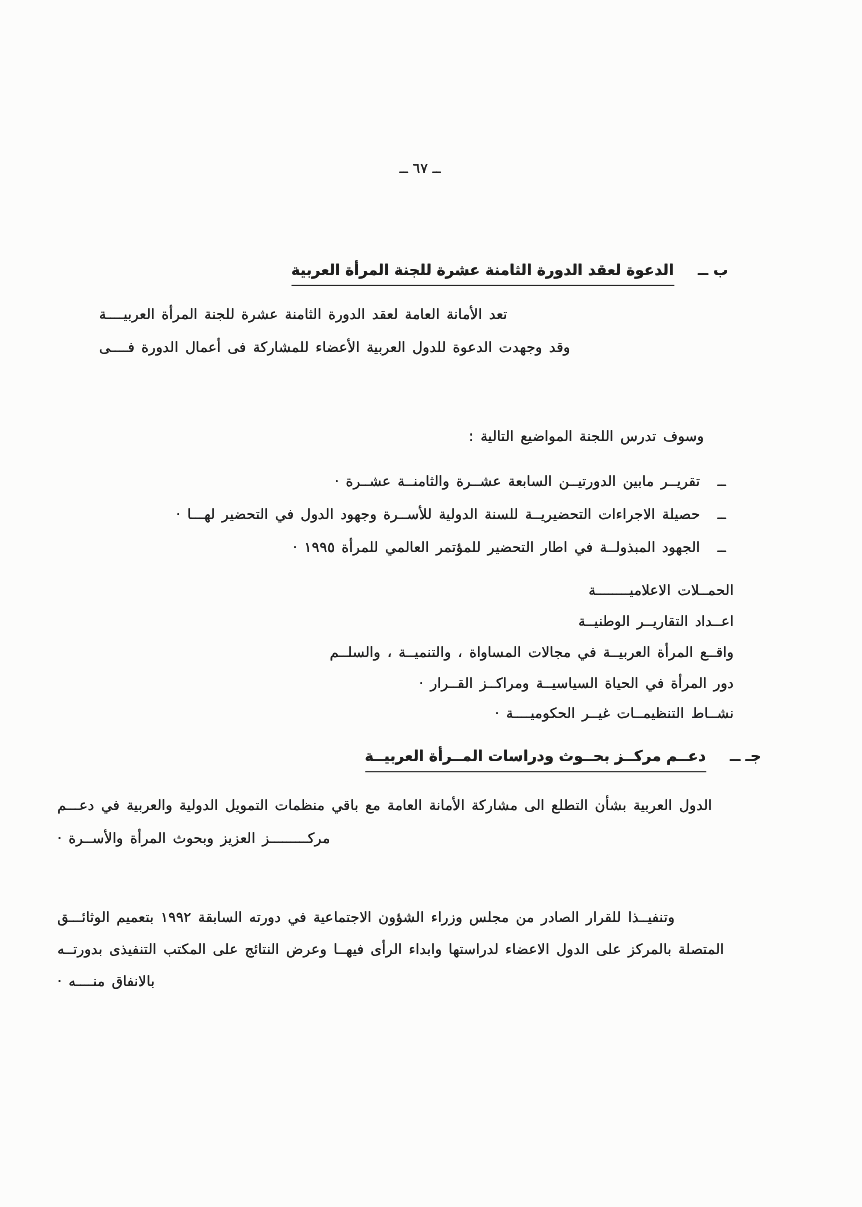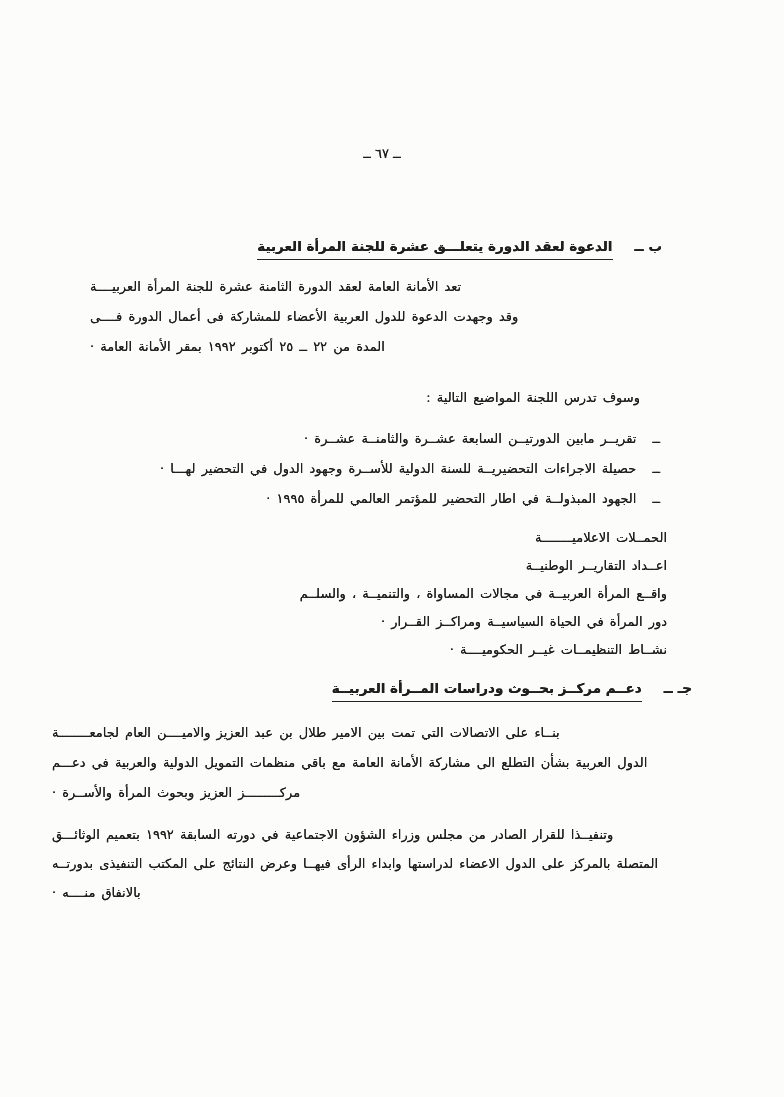--- a/index.html
+++ b/index.html
@@ -65,27 +65,26 @@
 </style>
 </head>
 <body>
 
 <div class="page">
 
   <div class="page-number">ــ  ٦٧  ــ</div>
 
   <div class="heading pos-heading-b">
     <span class="marker">ب  ــ</span>
-    <span class="title">الدعوة لعقد الدورة يتعلـــق عشرة للجنة المرأة العربية</span>
+    <span class="title">الدعوة لعقد الدورة الثامنة عشرة للجنة المرأة العربية</span>
   </div>
 
   <div class="para txt pos-para1">
     <div class="line">تعد الأمانة العامة لعقد الدورة الثامنة عشرة للجنة المرأة العربيــــة</div>
     <div class="line">وقد وجهدت الدعوة للدول العربية الأعضاء   للمشاركة فى أعمال الدورة فــــى</div>
-    <div class="line">المدة  من ٢٢ ــ ٢٥ أكتوبر ١٩٩٢ بمقر الأمانة العامة ·</div>
   </div>
 
   <div class="pos-intro txt">وسوف تدرس اللجنة المواضيع التالية   :</div>
 
   <div class="topics txt">
     <div class="topic-row">
       <span class="dash">ــ</span>
       <span class="topic-text">تقريــر مابين الدورتيــن السابعة عشــرة والثامنــة عشــرة ·</span>
     </div>
     <div class="topic-row">
@@ -105,21 +104,20 @@
     <div class="line">دور المرأة في الحياة السياسيــة ومراكــز القــرار ·</div>
     <div class="line">نشــاط التنظيمــات غيــر الحكوميــــة ·</div>
   </div>
 
   <div class="heading pos-heading-c">
     <span class="marker">جـ  ــ</span>
     <span class="title">دعــم مركــز بحــوث ودراسات المــرأة العربيــة</span>
   </div>
 
   <div class="para txt pos-para2">
-    <div class="line">بنــاء على الاتصالات التي تمت بين الامير طلال بن عبد العزيز   والاميــــن العام لجامعــــــــة</div>
     <div class="line">الدول العربية بشأن التطلع الى  مشاركة الأمانة العامة مع باقي منظمات التمويل الدولية والعربية في دعـــم</div>
     <div class="line">مركـــــــــز العزيز وبحوث المرأة والأســرة ·</div>
   </div>
 
   <div class="para txt pos-para3">
     <div class="line">وتنفيــذا للقرار الصادر من مجلس وزراء الشؤون الاجتماعية في دورته السابقة ١٩٩٢ بتعميم الوثائـــق</div>
     <div class="line">المتصلة بالمركز على الدول الاعضاء لدراستها وابداء الرأى فيهــا وعرض النتائج على المكتب التنفيذى بدورتــه</div>
     <div class="line">بالانفاق منــــه ·</div>
   </div>
 

